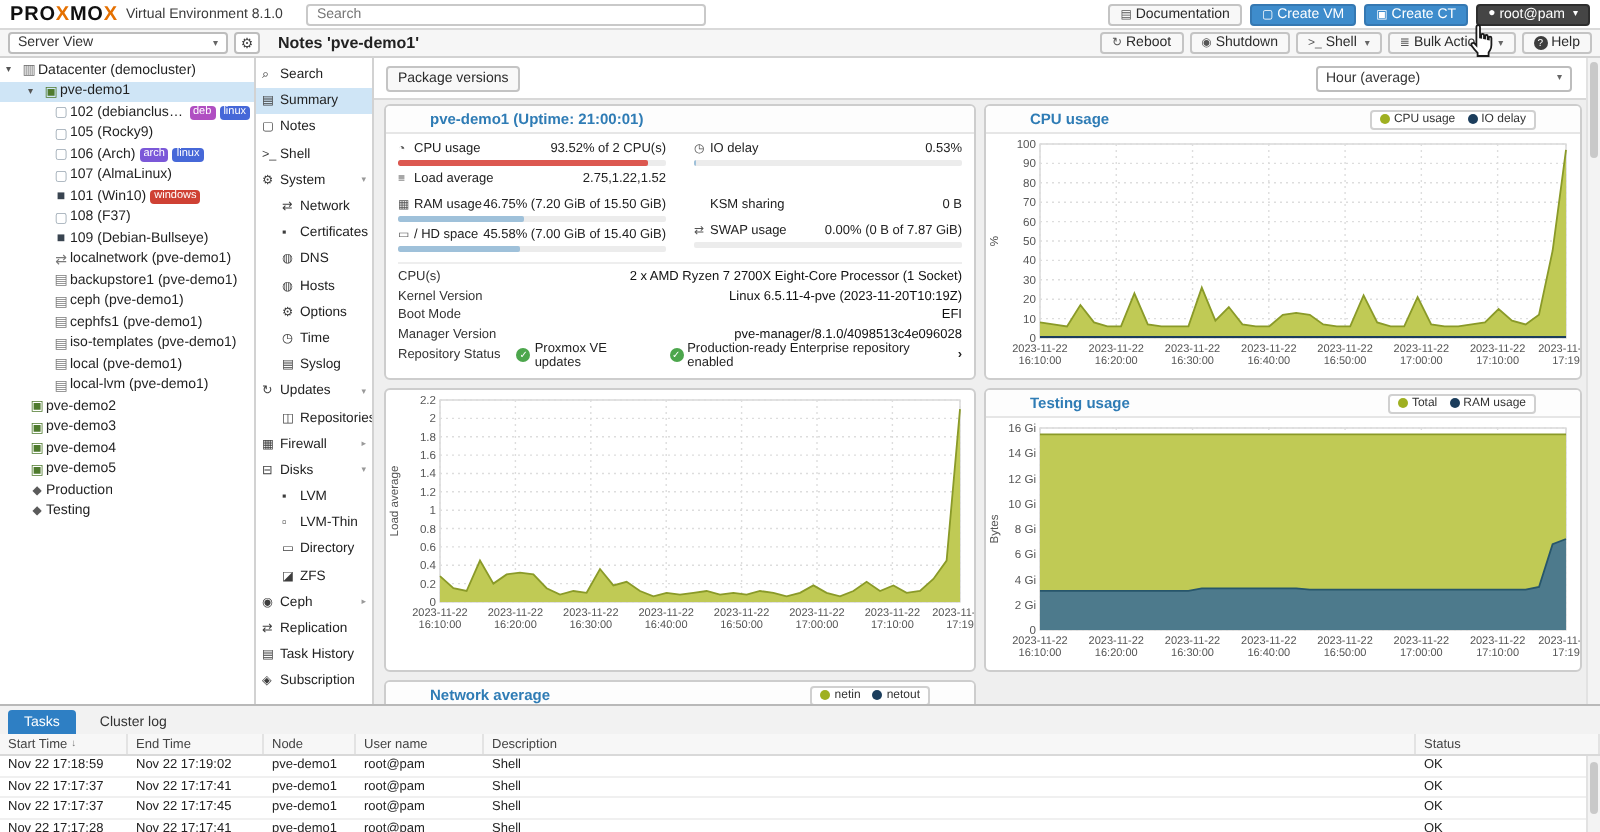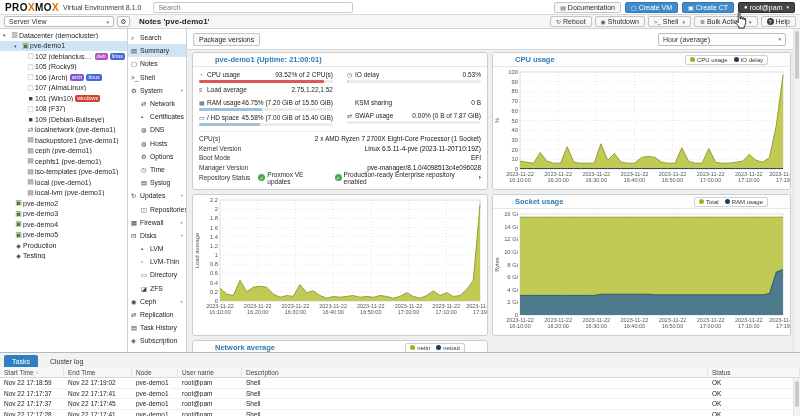--- a/index.html
+++ b/index.html
@@ -599,21 +599,21 @@
             <text x="287" y="113" text-anchor="middle" font-size="5.5" fill="#555" font-family="Liberation Sans, sans-serif">2023-11-22</text>
             <text x="287" y="119" text-anchor="middle" font-size="5.5" fill="#555" font-family="Liberation Sans, sans-serif">17:19</text>
             <text x="6" y="55.5" text-anchor="middle" font-size="5.8" fill="#555" transform="rotate(-90 6 55.5)" font-family="Liberation Sans, sans-serif">Load average</text>
             <polygon points="27,106 27.0,93.1 33.7,99.1 40.3,100.5 47.0,85.3 53.7,96.8 60.3,92.2 67.0,91.3 73.7,92.2 80.3,99.1 87.0,102.3 93.7,100.5 100.3,101.4 107.0,89.5 113.7,97.7 120.3,95.9 127.0,100.5 133.7,103.2 140.3,101.4 147.0,102.3 153.7,101.4 160.3,100.5 167.0,102.3 173.7,101.4 180.3,102.3 187.0,100.5 193.7,101.4 200.3,103.2 207.0,101.4 213.7,97.7 220.3,101.4 227.0,103.2 233.7,100.5 240.3,95.9 247.0,100.5 253.7,97.7 260.3,101.4 267.0,100.5 273.7,94.5 280.3,85.3 287.0,9.6 287,106" fill="#c0ca55"></polygon>
             <polyline points="27.0,93.1 33.7,99.1 40.3,100.5 47.0,85.3 53.7,96.8 60.3,92.2 67.0,91.3 73.7,92.2 80.3,99.1 87.0,102.3 93.7,100.5 100.3,101.4 107.0,89.5 113.7,97.7 120.3,95.9 127.0,100.5 133.7,103.2 140.3,101.4 147.0,102.3 153.7,101.4 160.3,100.5 167.0,102.3 173.7,101.4 180.3,102.3 187.0,100.5 193.7,101.4 200.3,103.2 207.0,101.4 213.7,97.7 220.3,101.4 227.0,103.2 233.7,100.5 240.3,95.9 247.0,100.5 253.7,97.7 260.3,101.4 267.0,100.5 273.7,94.5 280.3,85.3 287.0,9.6" fill="none" stroke="#8a9a28" stroke-width="0.9"></polyline>
           </svg></div>
     </div>
 
     <div class="panel">
       <div class="phead">
-          <span class="ptitle">Socket usage</span>
+          <span class="ptitle">Testing usage</span>
         <span class="legend">
           <span class="litem">
               <span class="ldot" style="background:#9fb021"></span>
               <span>Total</span>
             </span>
           <span class="litem">
               <span class="ldot" style="background:#1b3d5c"></span>
               <span>RAM usage</span>
             </span>
         </span>

